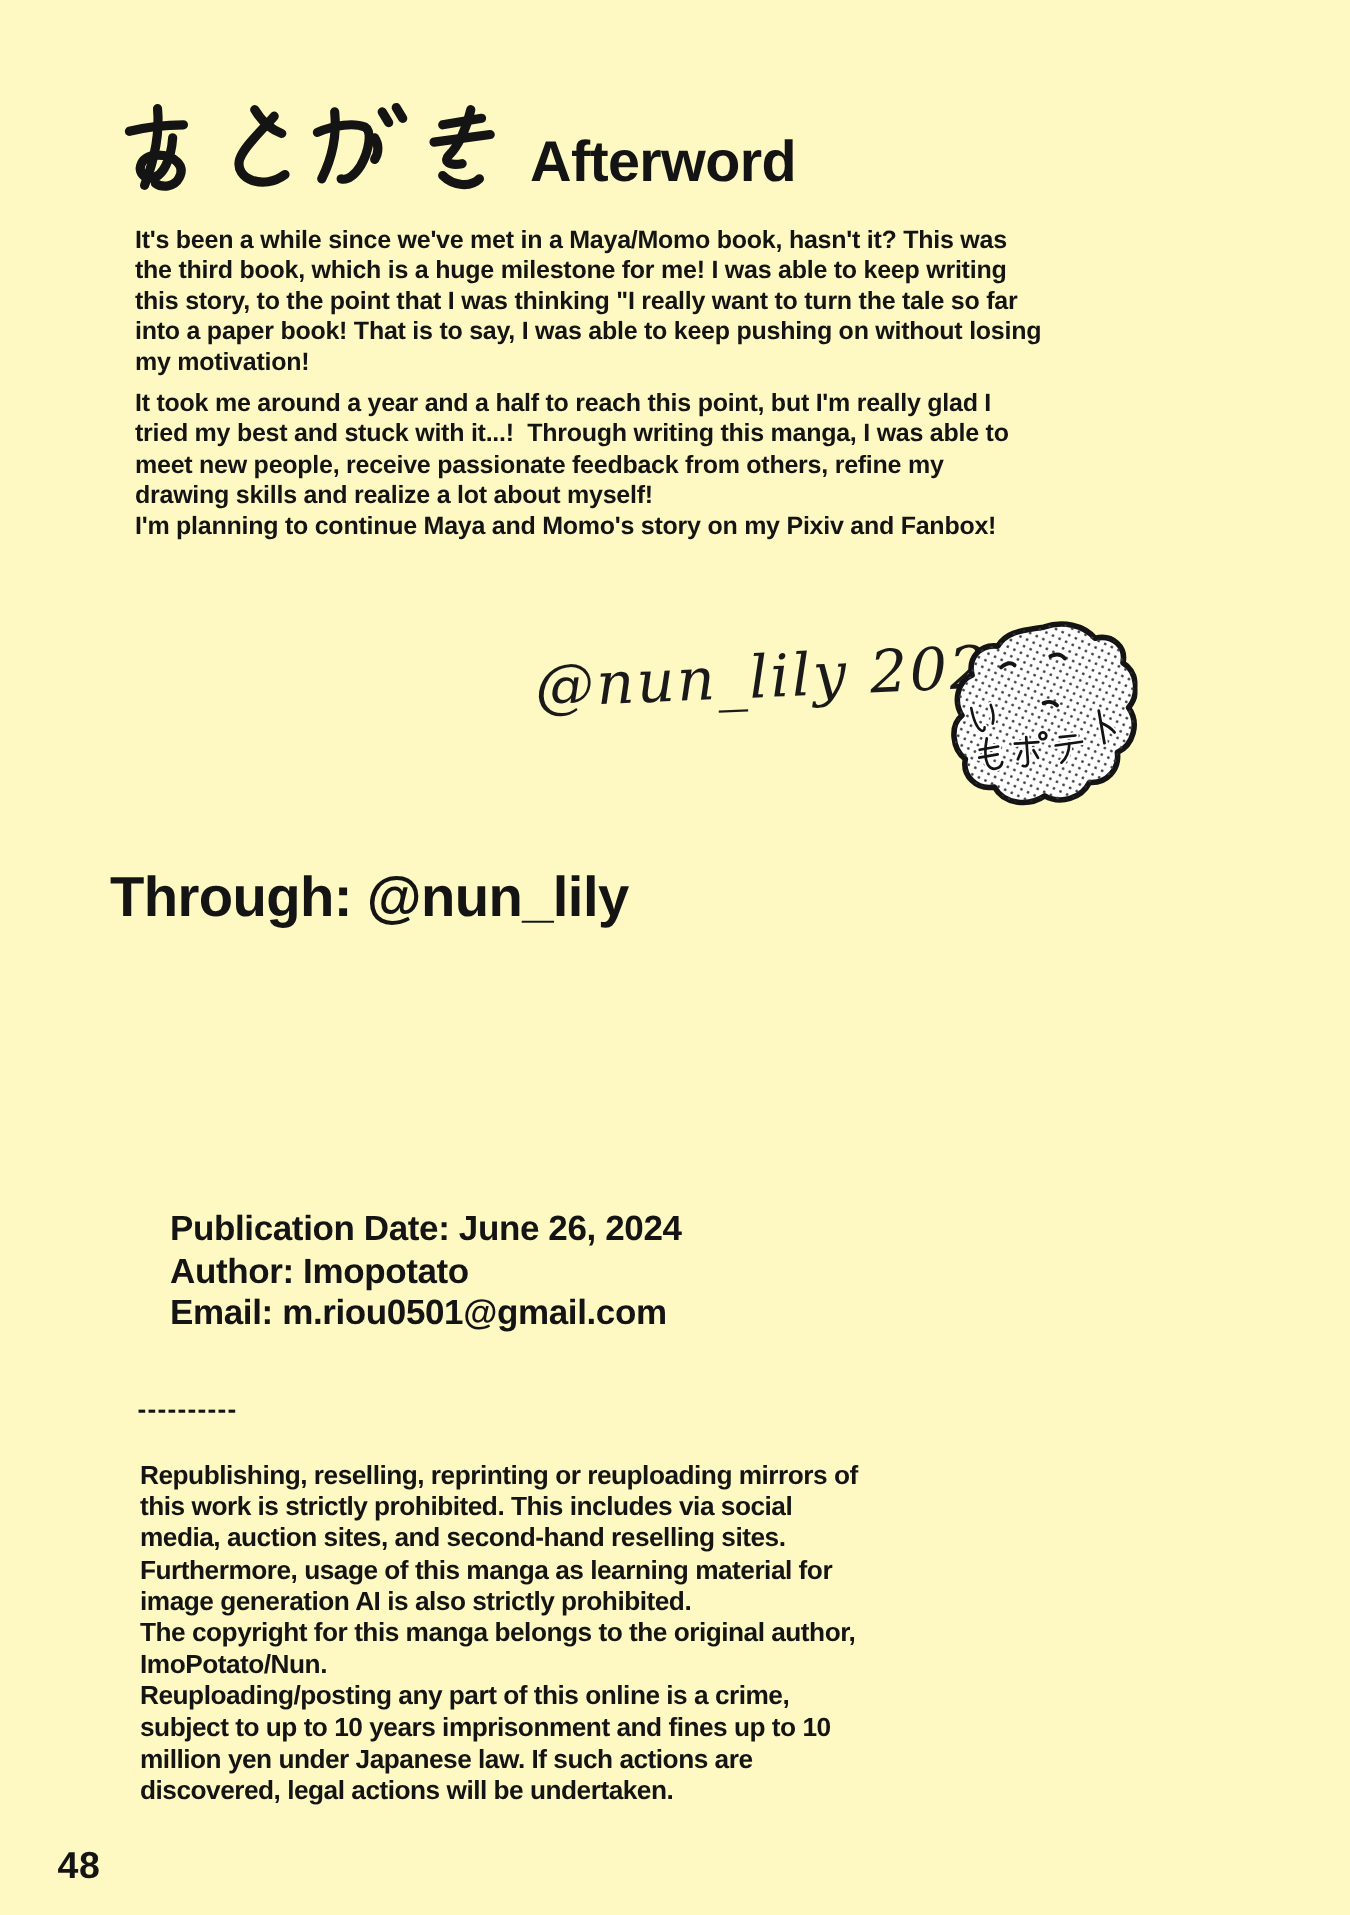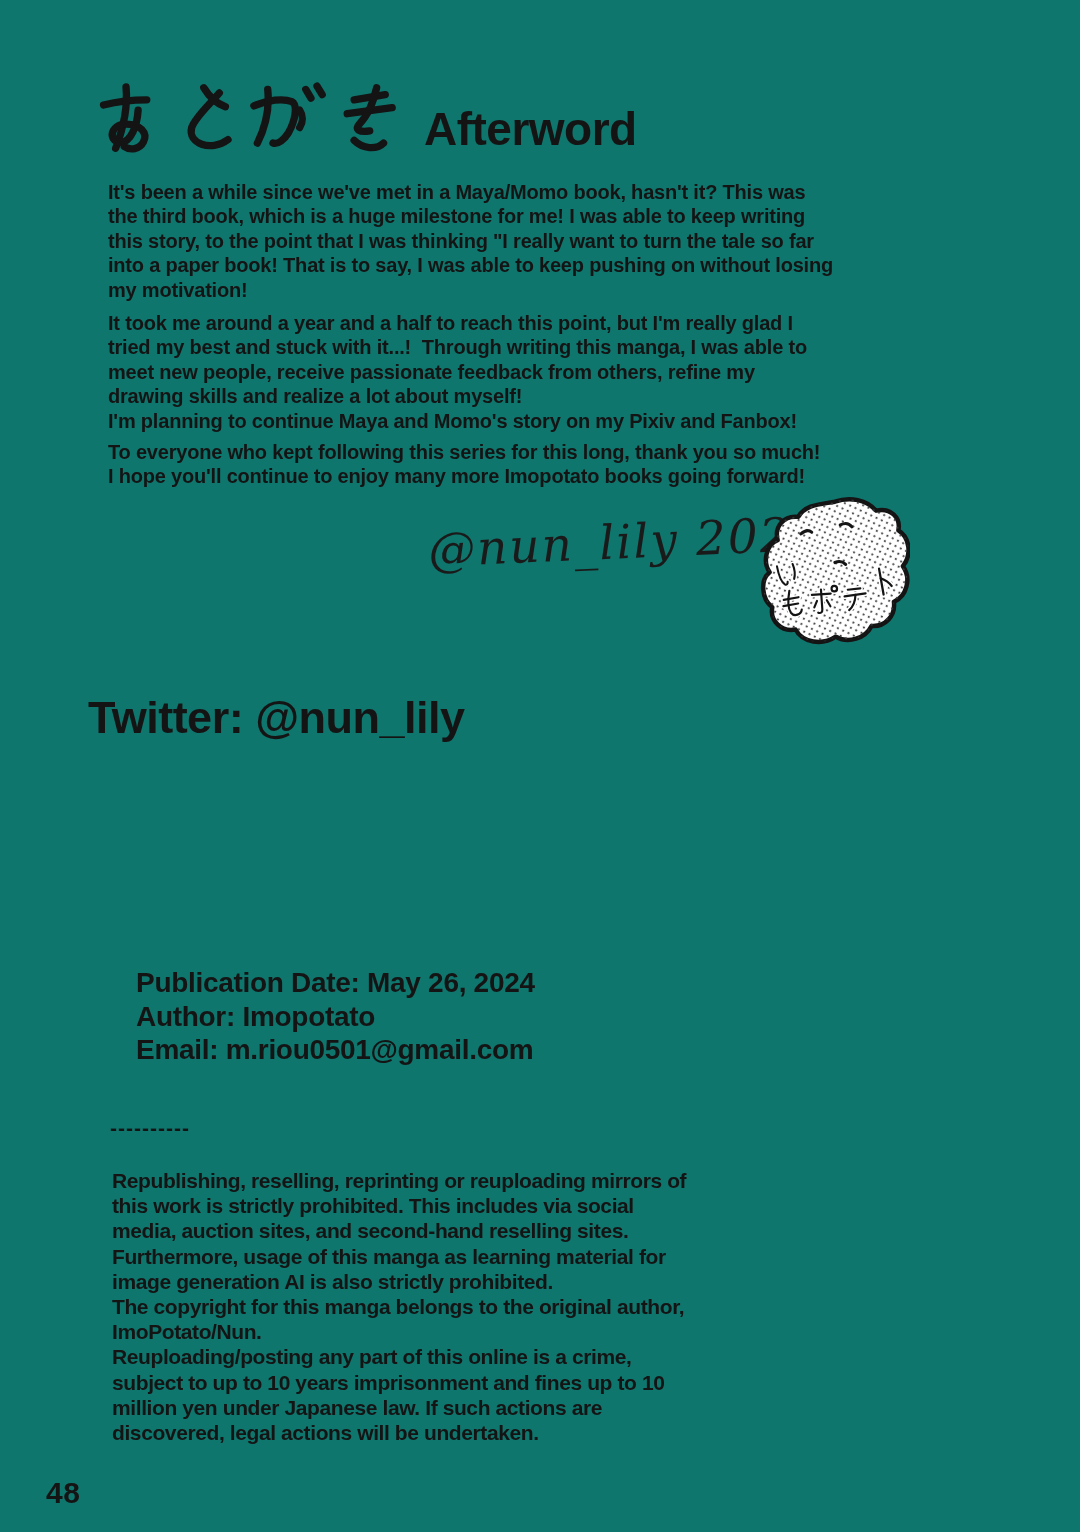--- a/index.html
+++ b/index.html
@@ -1,21 +1,21 @@
 <!DOCTYPE html>
 <html><head>
 <meta charset="utf-8">
 <style>
   * { margin:0; padding:0; box-sizing:border-box; }
   html,body { background:#e8e8e8; }
   .page {
     position:relative;
     width:1080px; height:1532px;
     margin:0 auto;
-    background:#0f766e;
+    background:#fef9c3;
     color:#141414;
     font-family:"Liberation Sans", sans-serif;
     overflow:hidden;
   }
   .sr-only {
     position:absolute; width:1px; height:1px;
     overflow:hidden; clip:rect(0 0 0 0); white-space:nowrap;
   }
   
   .title-row {
@@ -125,22 +125,20 @@
   <p class="body-text" id="para2">It took me around a year and a half to reach this point, but I'm really glad I
 tried my best and stuck with it...!  Through writing this manga, I was able to
 meet new people, receive passionate feedback from others, refine my
 drawing skills and realize a lot about myself!
 I'm planning to continue Maya and Momo's story on my Pixiv and Fanbox!</p>
   <p class="body-text" id="para1">It's been a while since we've met in a Maya/Momo book, hasn't it? This was
 the third book, which is a huge milestone for me! I was able to keep writing
 this story, to the point that I was thinking "I really want to turn the tale so far
 into a paper book! That is to say, I was able to keep pushing on without losing
 my motivation!</p>
-  <p class="body-text" id="para3">To everyone who kept following this series for this long, thank you so much!
-I hope you'll continue to enjoy many more Imopotato books going forward!</p>
 
   <div class="signature">@nun_lily 2024</div>
 
   <span class="sr-only">いもポテト</span>
   <svg class="potato-logo" width="152" height="158" viewBox="0 0 170 175" aria-hidden="true">
     <defs>
       <pattern id="dotpat" width="6.5" height="6.5" patternUnits="userSpaceOnUse" patternTransform="rotate(25)">
         <circle cx="2" cy="2" r="1.25" fill="#3a3a3a"></circle>
       </pattern>
       <g id="pg-i">
@@ -196,25 +194,25 @@
         <use href="#pg-te" class="potato-glyph-w"></use>
           <use href="#pg-te" class="potato-glyph-b"></use>
       </g>
       <g transform="translate(124,84) rotate(-10) scale(0.46)">
         <use href="#pg-to" class="potato-glyph-w"></use>
           <use href="#pg-to" class="potato-glyph-b"></use>
       </g>
     </g>
   </svg>
 
-  <h2 class="twitter-heading">Twitter: @nun_lily</h2>
+  <h2 class="twitter-heading">Through: @nun_lily</h2>
 
 
   <div class="publication">
-    <div>Publication Date: May 26, 2024</div>
+    <div>Publication Date: June 26, 2024</div>
     <div>Author: Imopotato</div>
     <div>Email: m.riou0501@gmail.com</div>
   </div>
 
   <div class="divider">----------</div>
 
   <p class="legal">Republishing, reselling, reprinting or reuploading mirrors of
 this work is strictly prohibited. This includes via social
 media, auction sites, and second-hand reselling sites.
 Furthermore, usage of this manga as learning material for

